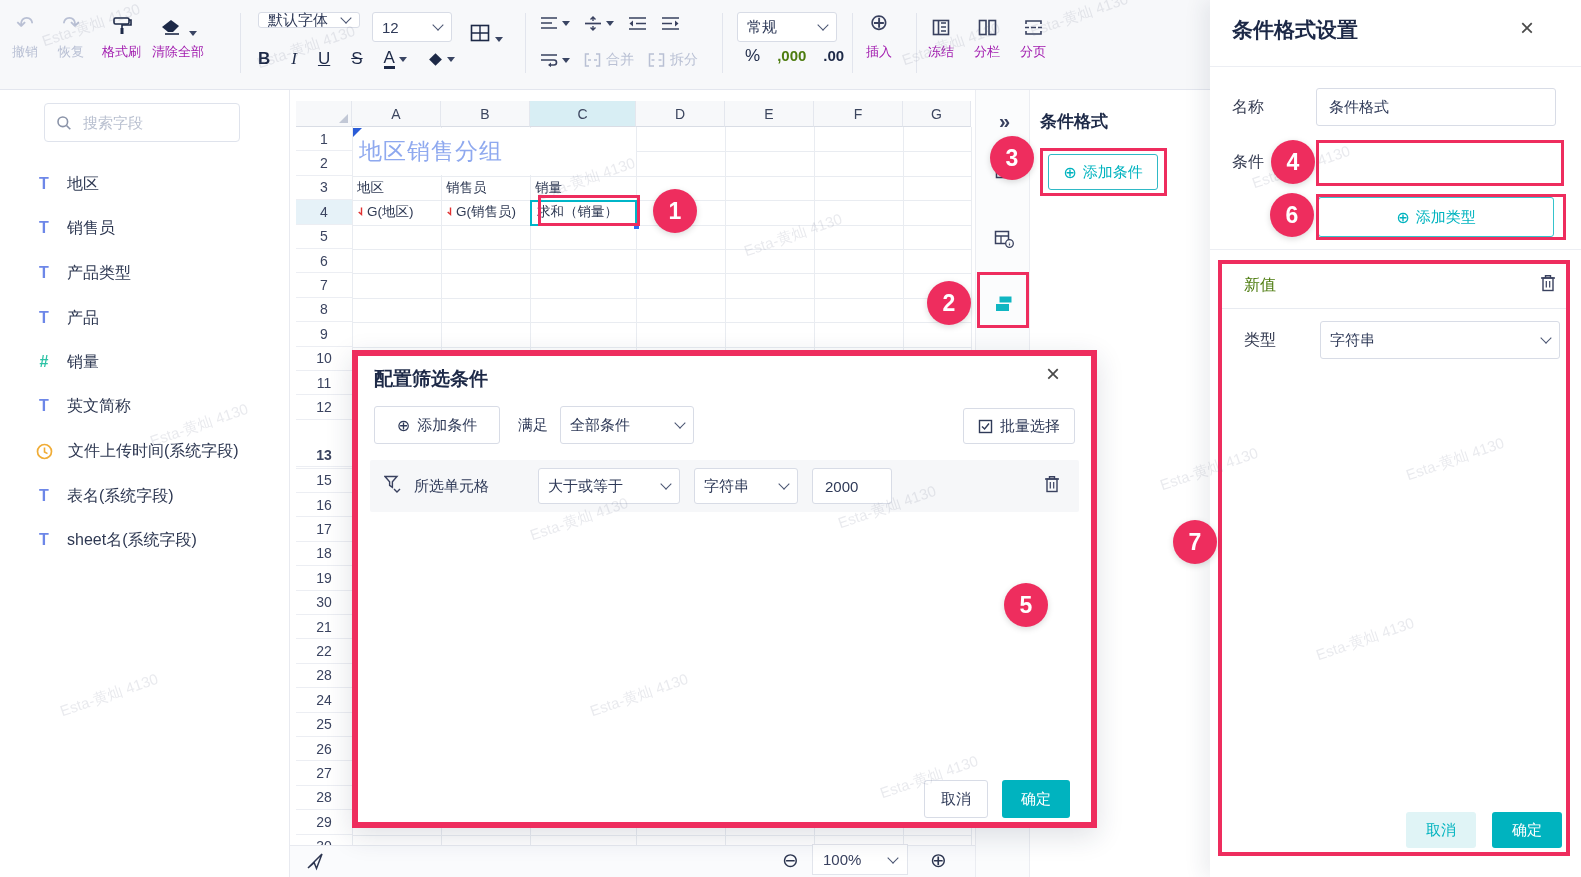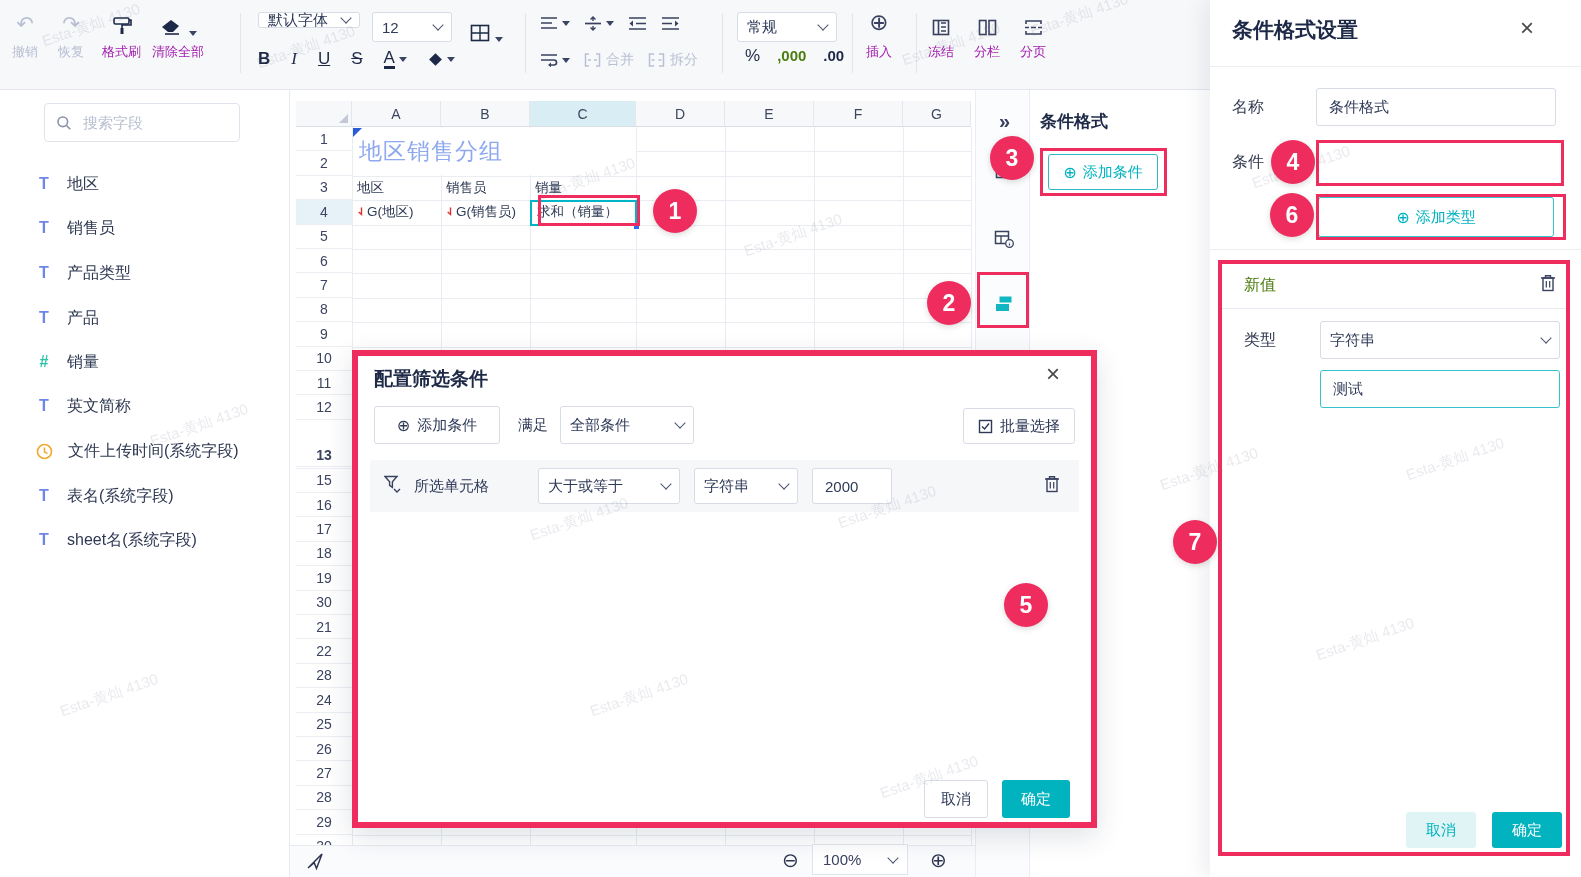--- a/index.html
+++ b/index.html
@@ -596,23 +596,20 @@
         <rect x="3" y="4" width="10" height="12.5" stroke="#39415f" stroke-width="1.4" fill="none"></rect>
         <path d="M6.3 7 v6.5 M9.7 7 v6.5" stroke="#39415f" stroke-width="1.2"></path>
       </svg>
     <div class="nv-div"></div>
 
     <div class="dw-lbl" style="left:22px;top:66px;">类型</div>
     <div class="sel" style="left:98px;top:57px;width:240px;height:38px;">
       <span>字符串</span>
         <span class="chev"></span>
     </div>
-    <div class="input-box tealline" style="left:98px;top:106px;width:240px;height:38px;">
-      <input value="测试" style="">
-    </div>
 
     <div class="btn-cancel-lt" style="left:184px;top:548px;width:70px;height:36px;">
         <span>取消</span>
       </div>
     <div class="btn-ok" style="left:270px;top:548px;width:70px;height:36px;">
         <span>确定</span>
       </div>
   </div>
 </div>
 

